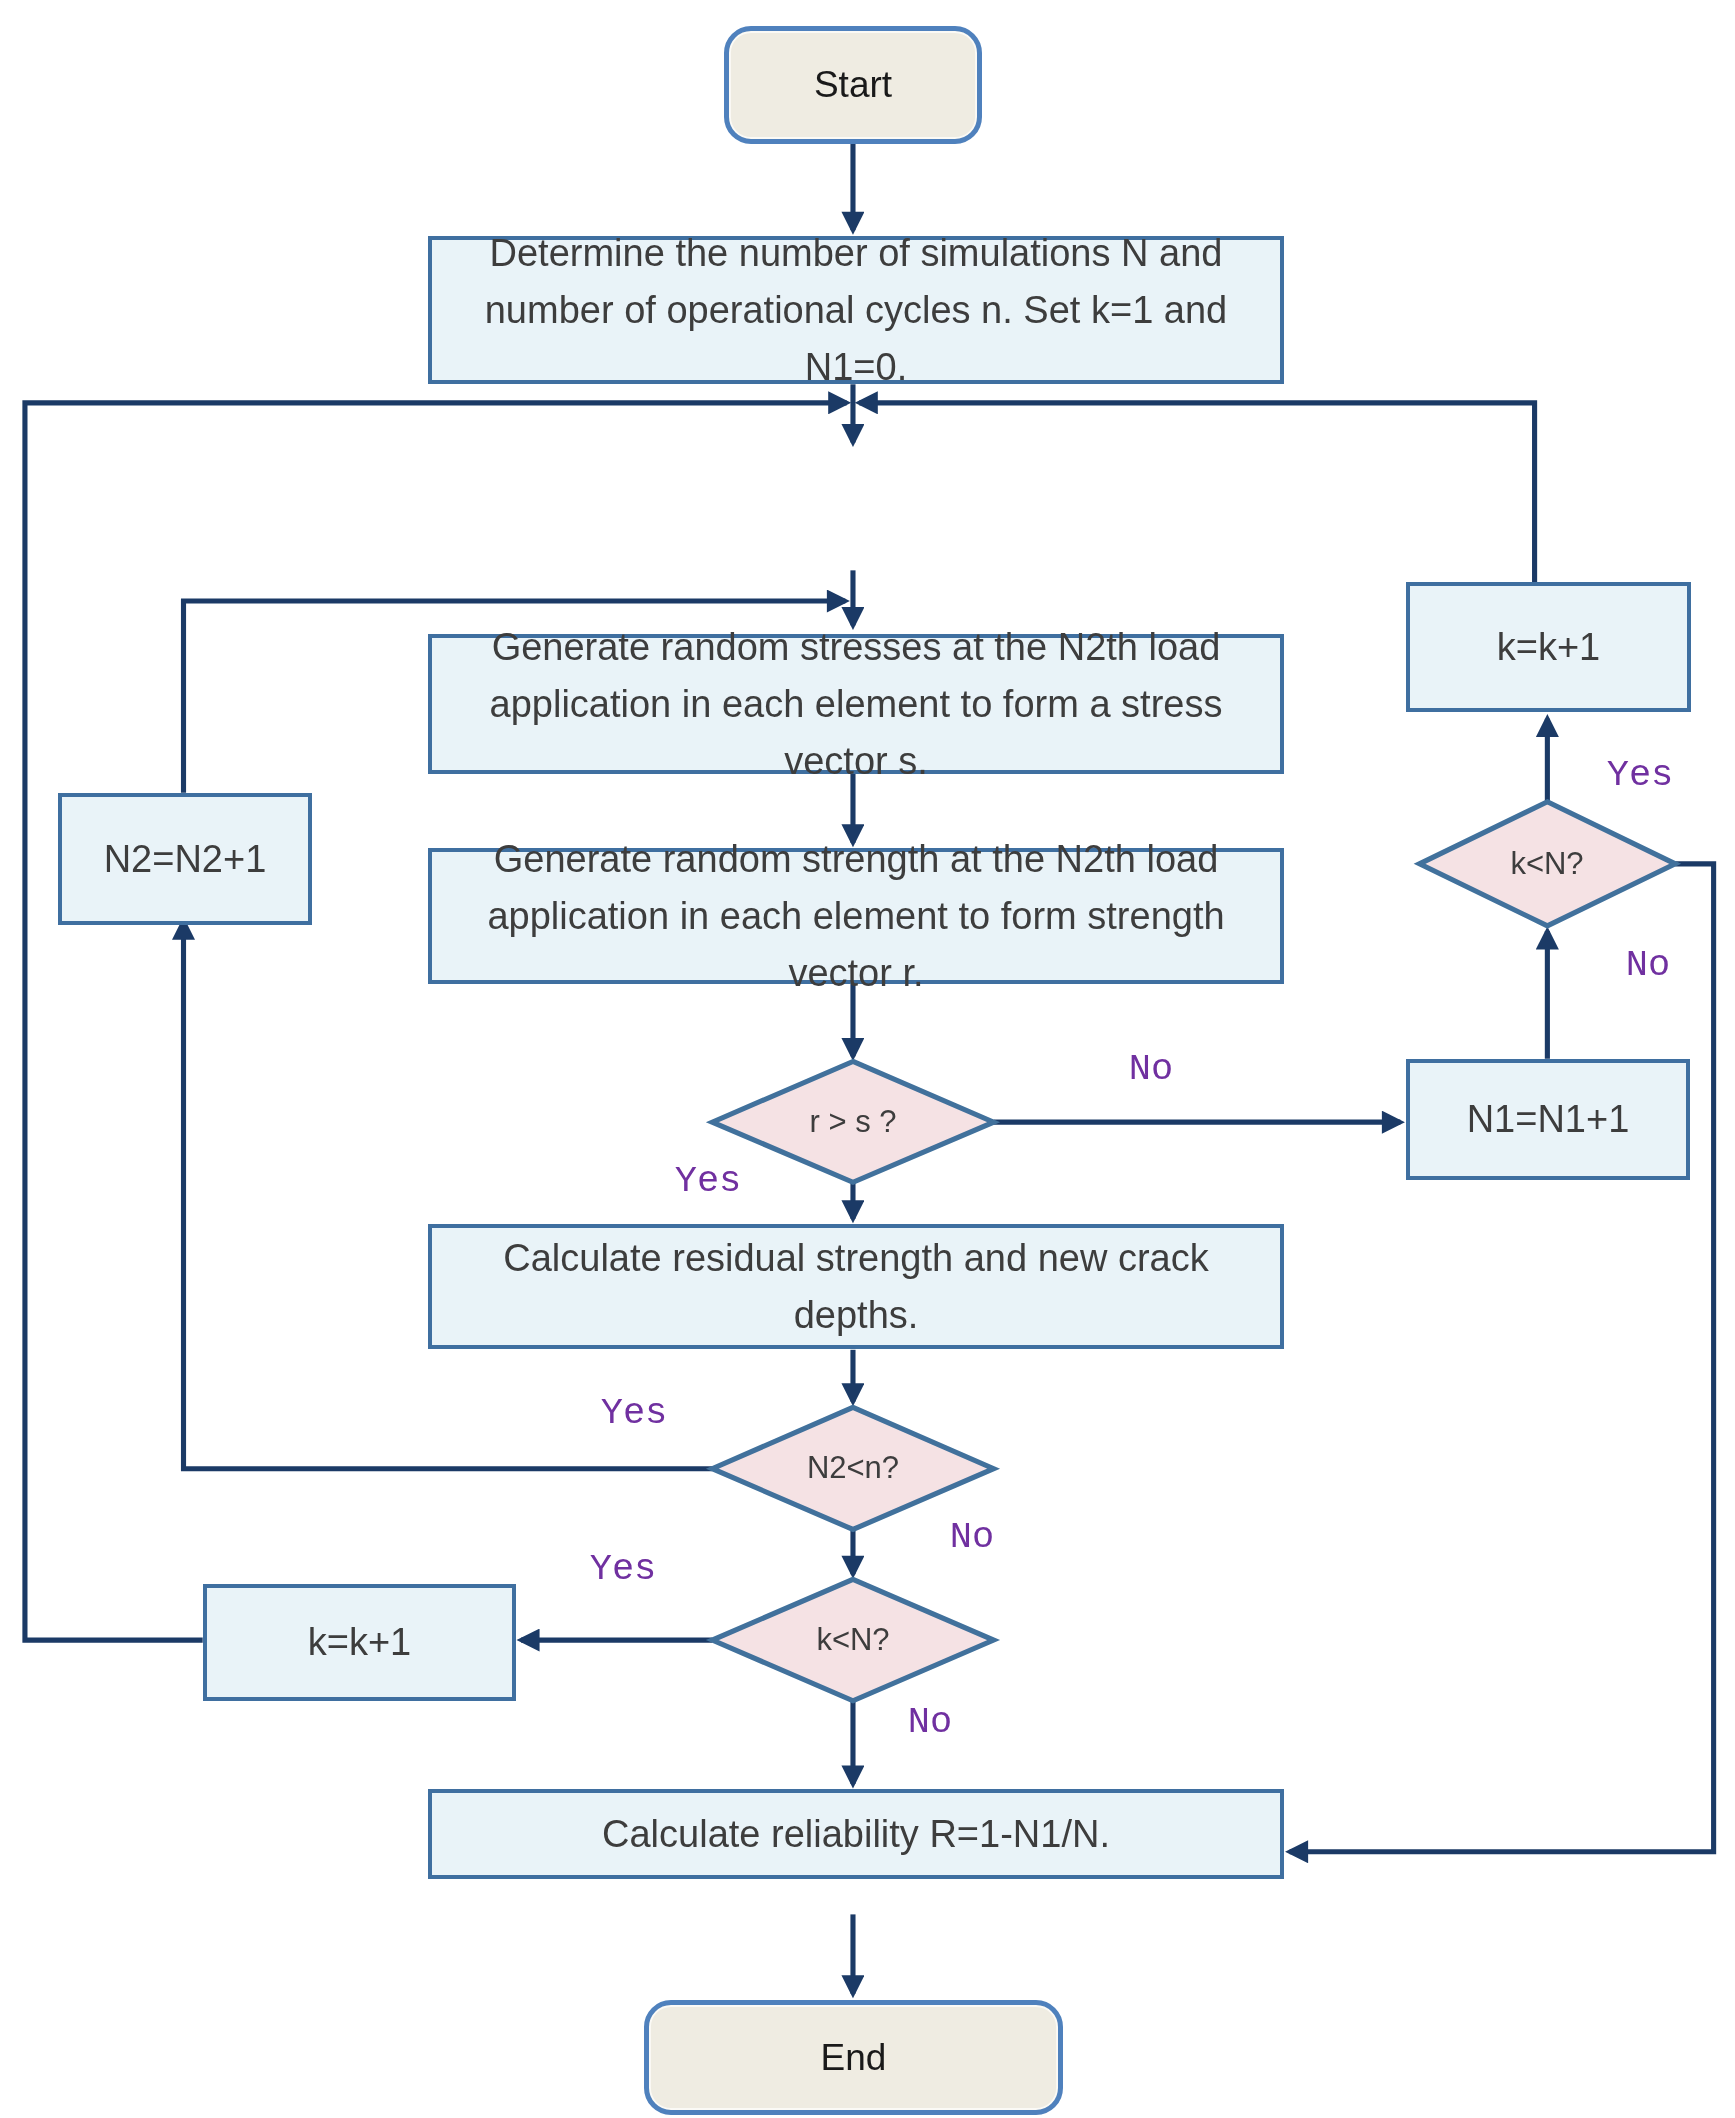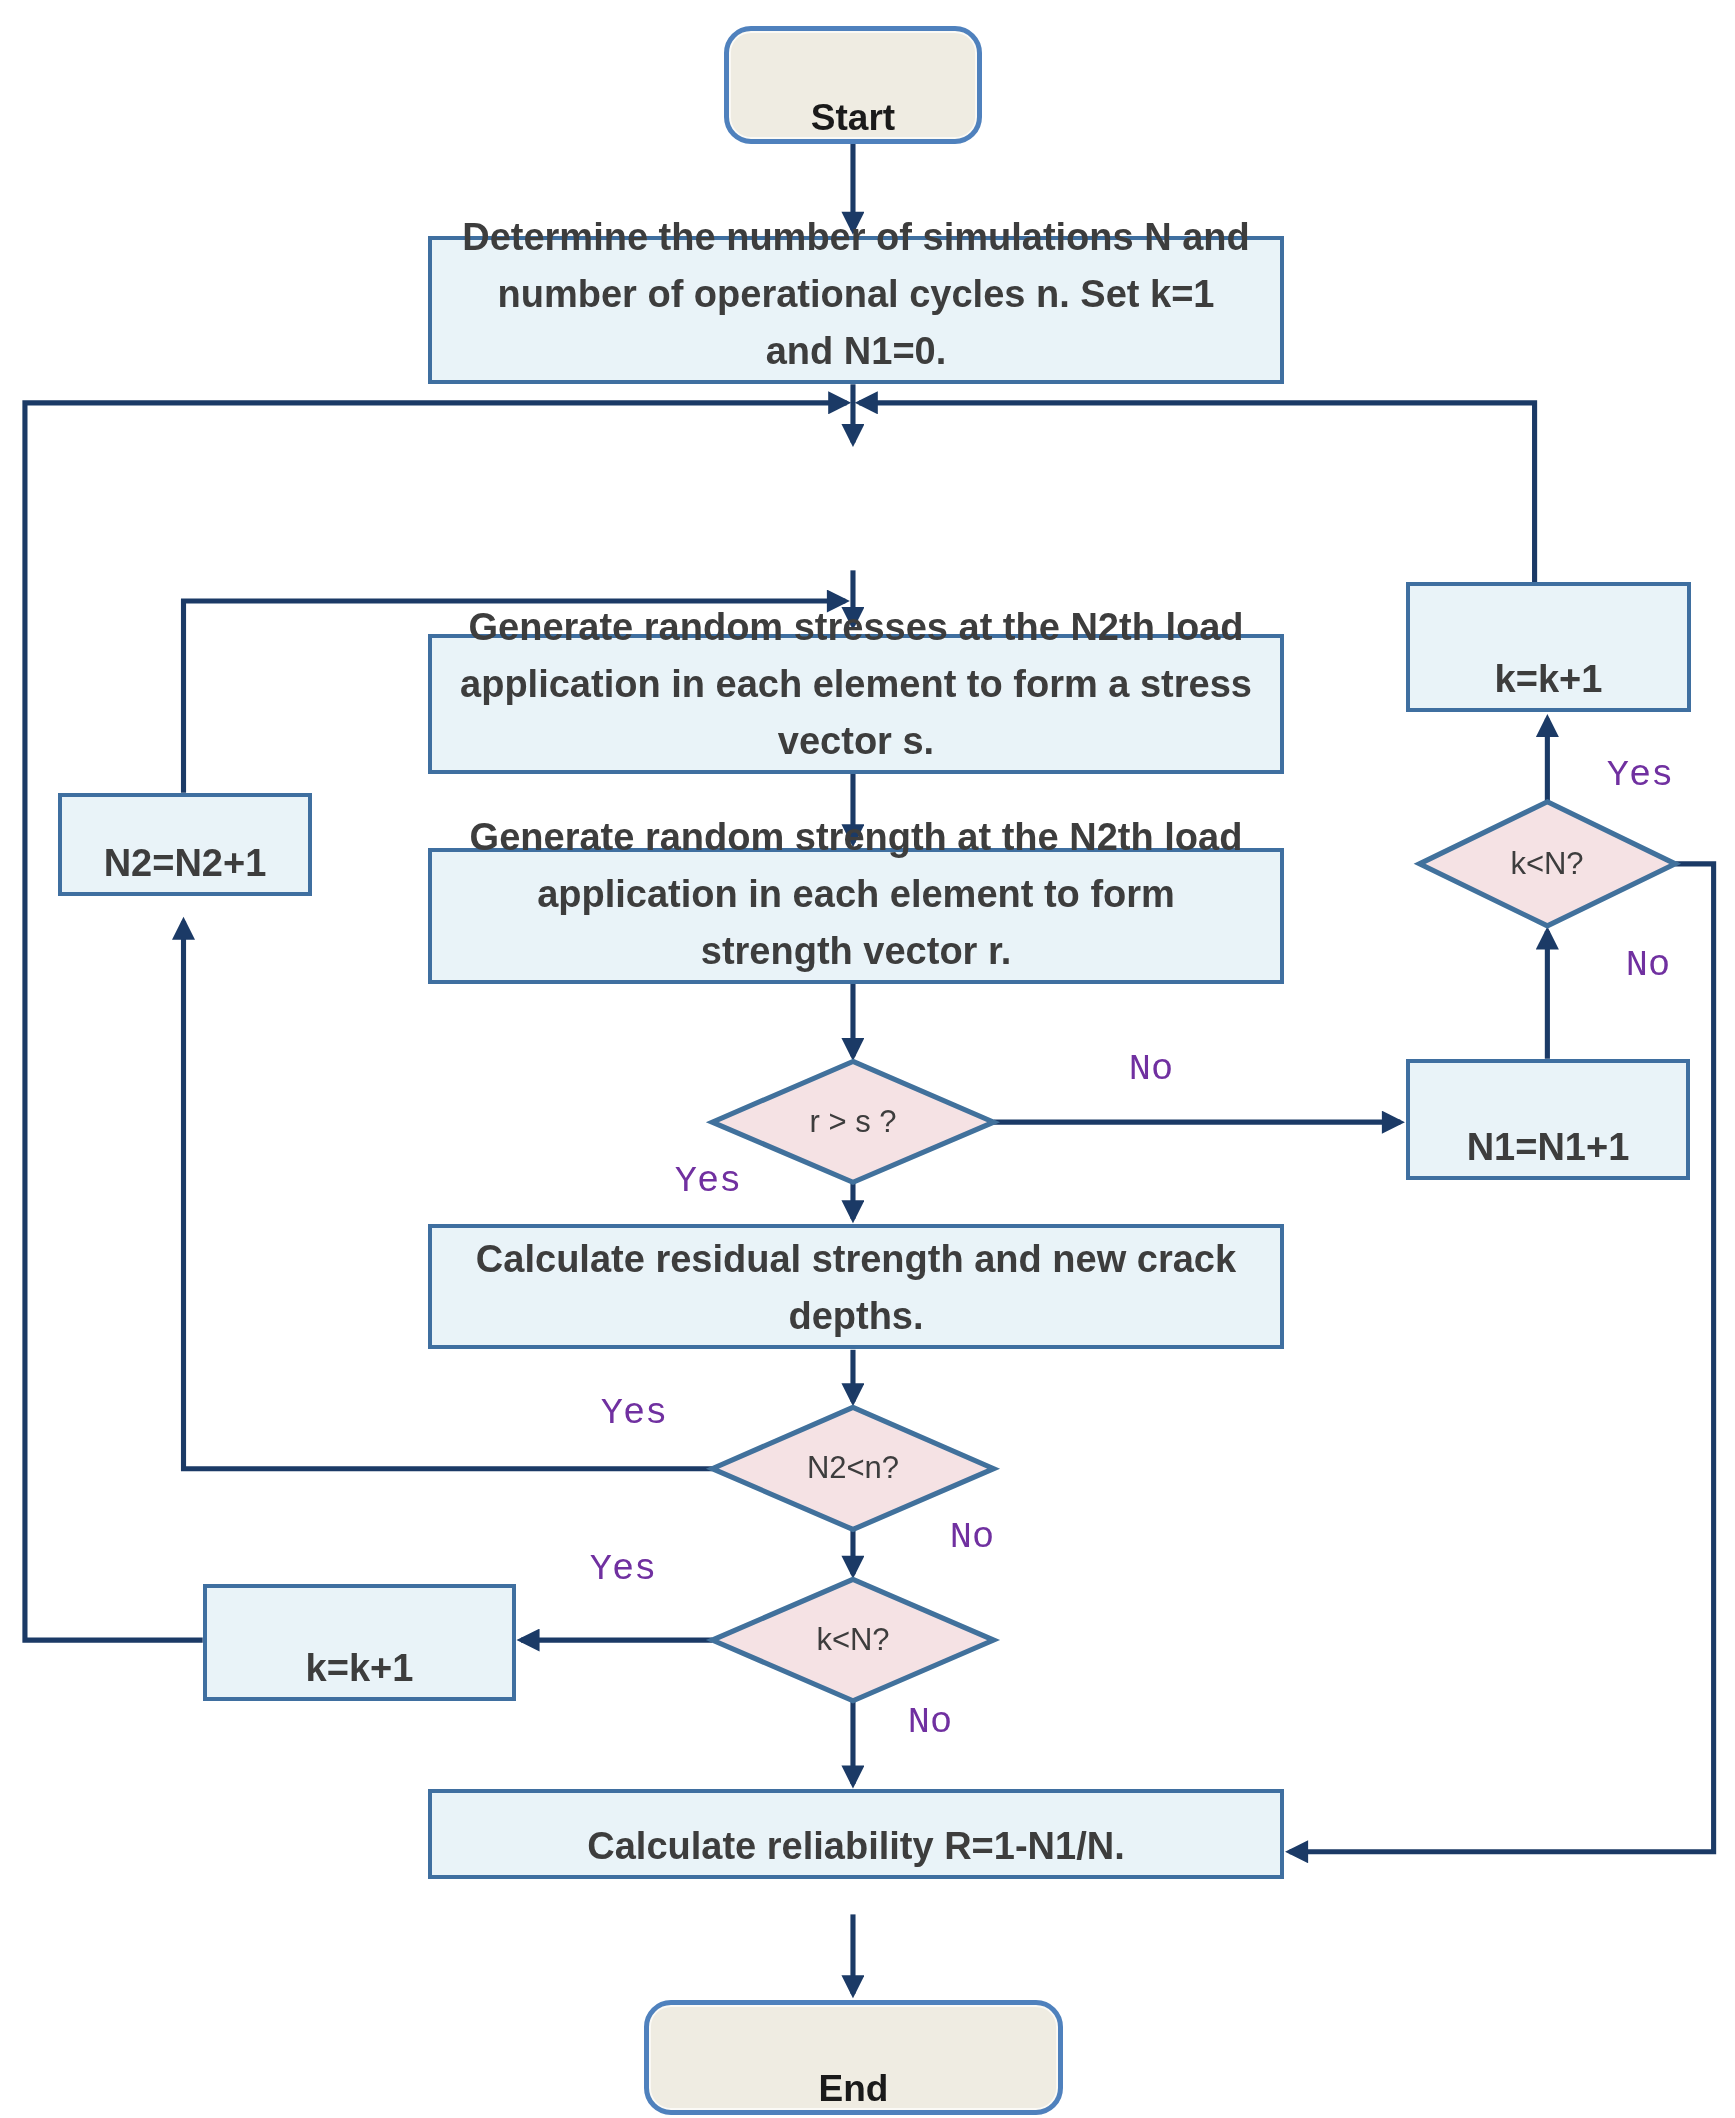--- a/index.html
+++ b/index.html
@@ -6,25 +6,24 @@
   .canvas{
     position:relative;
     width:1736px;height:2119px;
     background:#ffffff;
     font-family:"Liberation Sans", sans-serif;
     overflow:hidden;
   }
   svg.connectors{position:absolute;left:0;top:0;width:1736px;height:2119px;}
   .node{
     position:absolute;
-    display:flex;align-items:flex-end;justify-content:center;
+    display:flex;align-items:center;justify-content:center;
     text-align:center;
     box-sizing:border-box;
     color:#3d3d3d;
-    font-weight:bold;
   }
   .process{
     background:#e9f3f8;
     border:4.5px solid #3f6fa0;
     font-size:38px;
     line-height:1.5;
     padding:0 27px;
   }
   .terminal{
     background:#efece2;
@@ -116,21 +115,21 @@
   </div>
   <div class="node process" style="left:1406px;top:1059px;width:284px;height:121px">
     <span>N1=N1+1</span>
   </div>
   <div class="node process" style="left:1406px;top:582px;width:285px;height:130px">
     <span>k=k+1</span>
   </div>
   <div class="node process" style="left:203px;top:1584px;width:313px;height:117px">
     <span>k=k+1</span>
   </div>
-  <div class="node process" style="left:58px;top:793px;width:254px;height:103px">
+  <div class="node process" style="left:58px;top:793px;width:254px;height:132px">
     <span>N2=N2+1</span>
   </div>
 
   <div class="dlabel" style="left:853px;top:1122px">r &gt; s ?</div>
   <div class="dlabel" style="left:1547px;top:864px">k&lt;N?</div>
   <div class="dlabel" style="left:853px;top:1468px">N2&lt;n?</div>
   <div class="dlabel" style="left:853px;top:1640px">k&lt;N?</div>
 
   <div class="elabel" style="left:1151px;top:1069px">No</div>
   <div class="elabel" style="left:708px;top:1181px">Yes</div>

